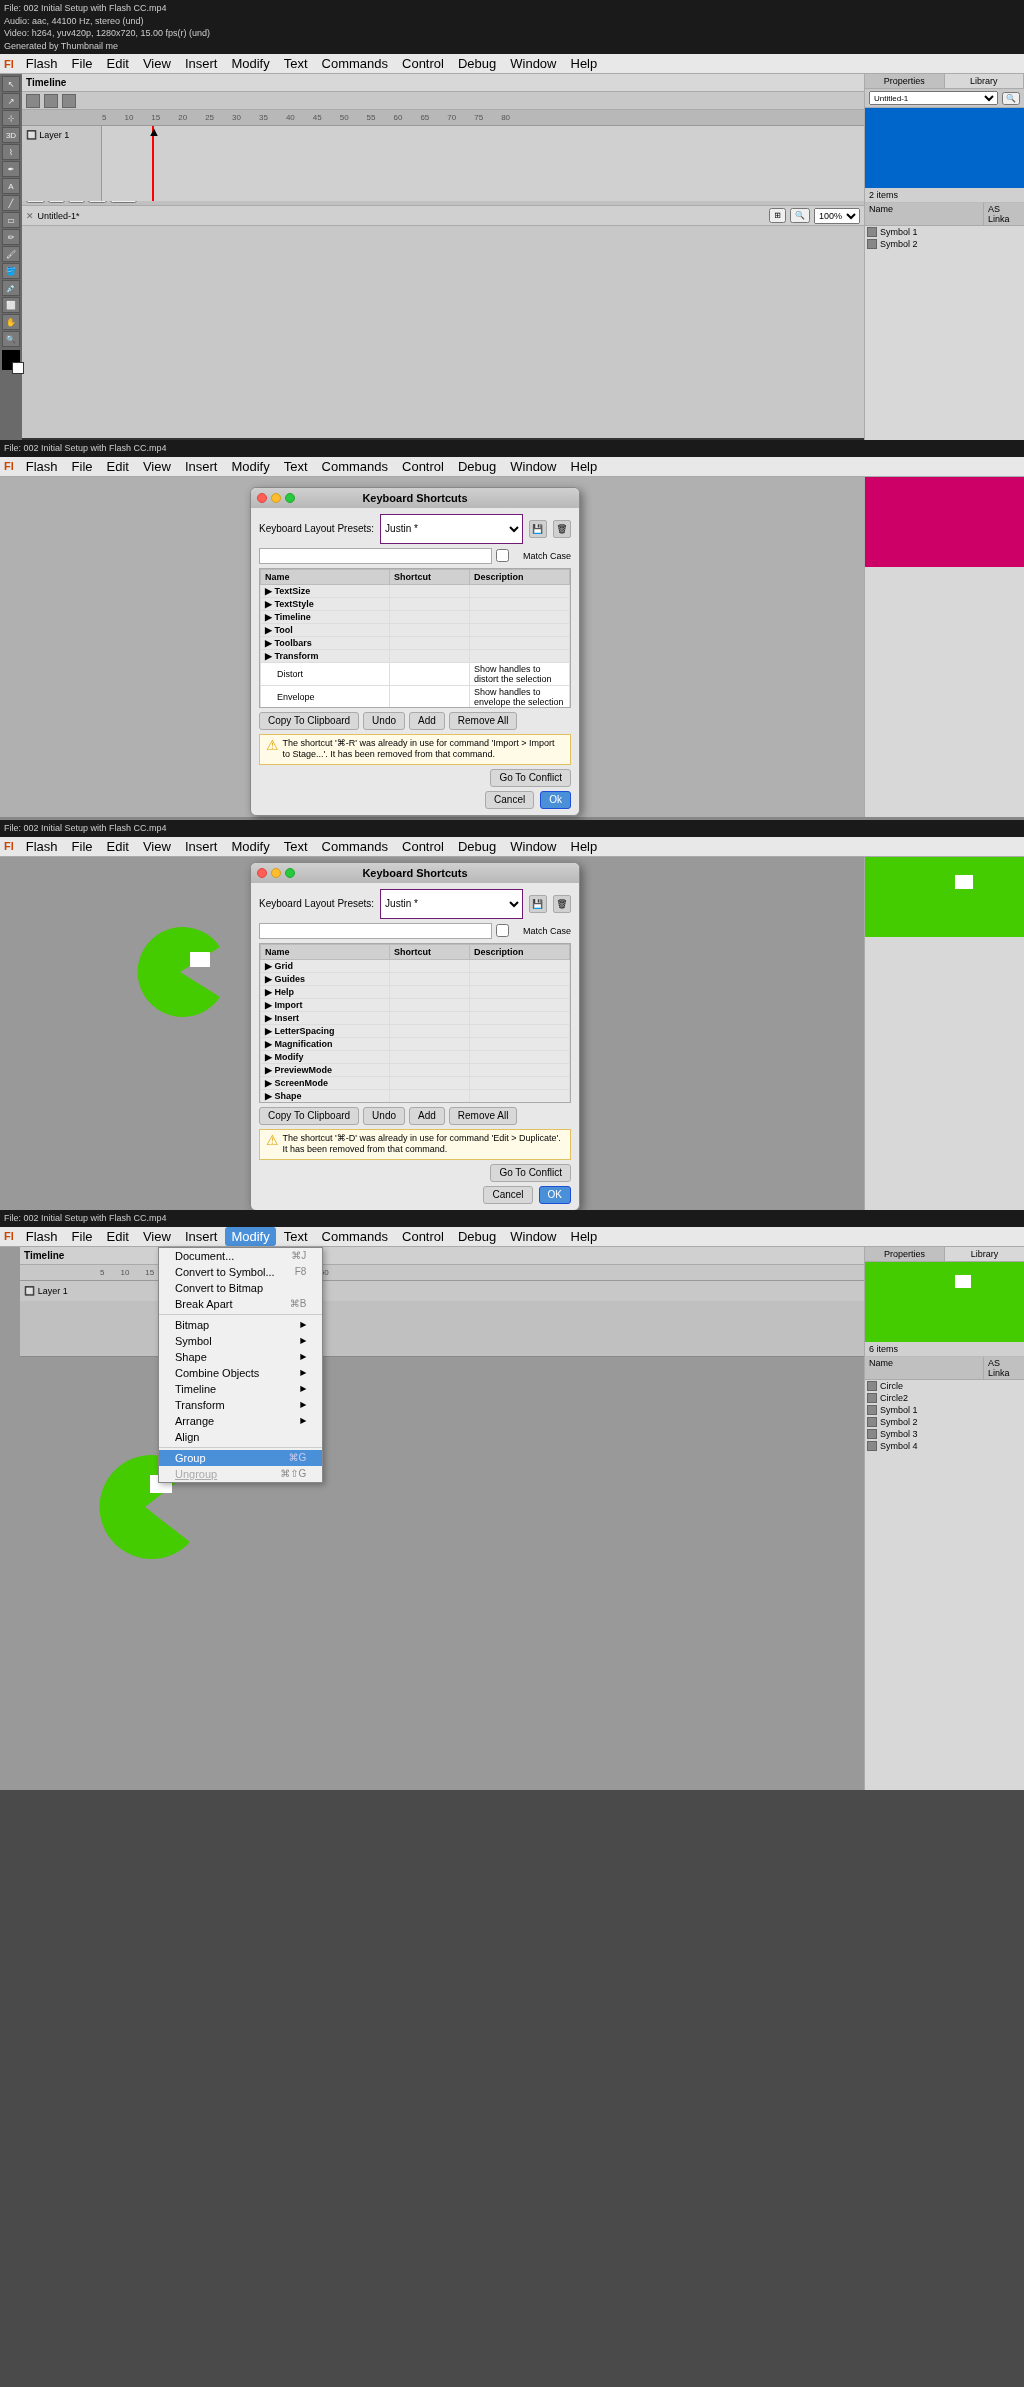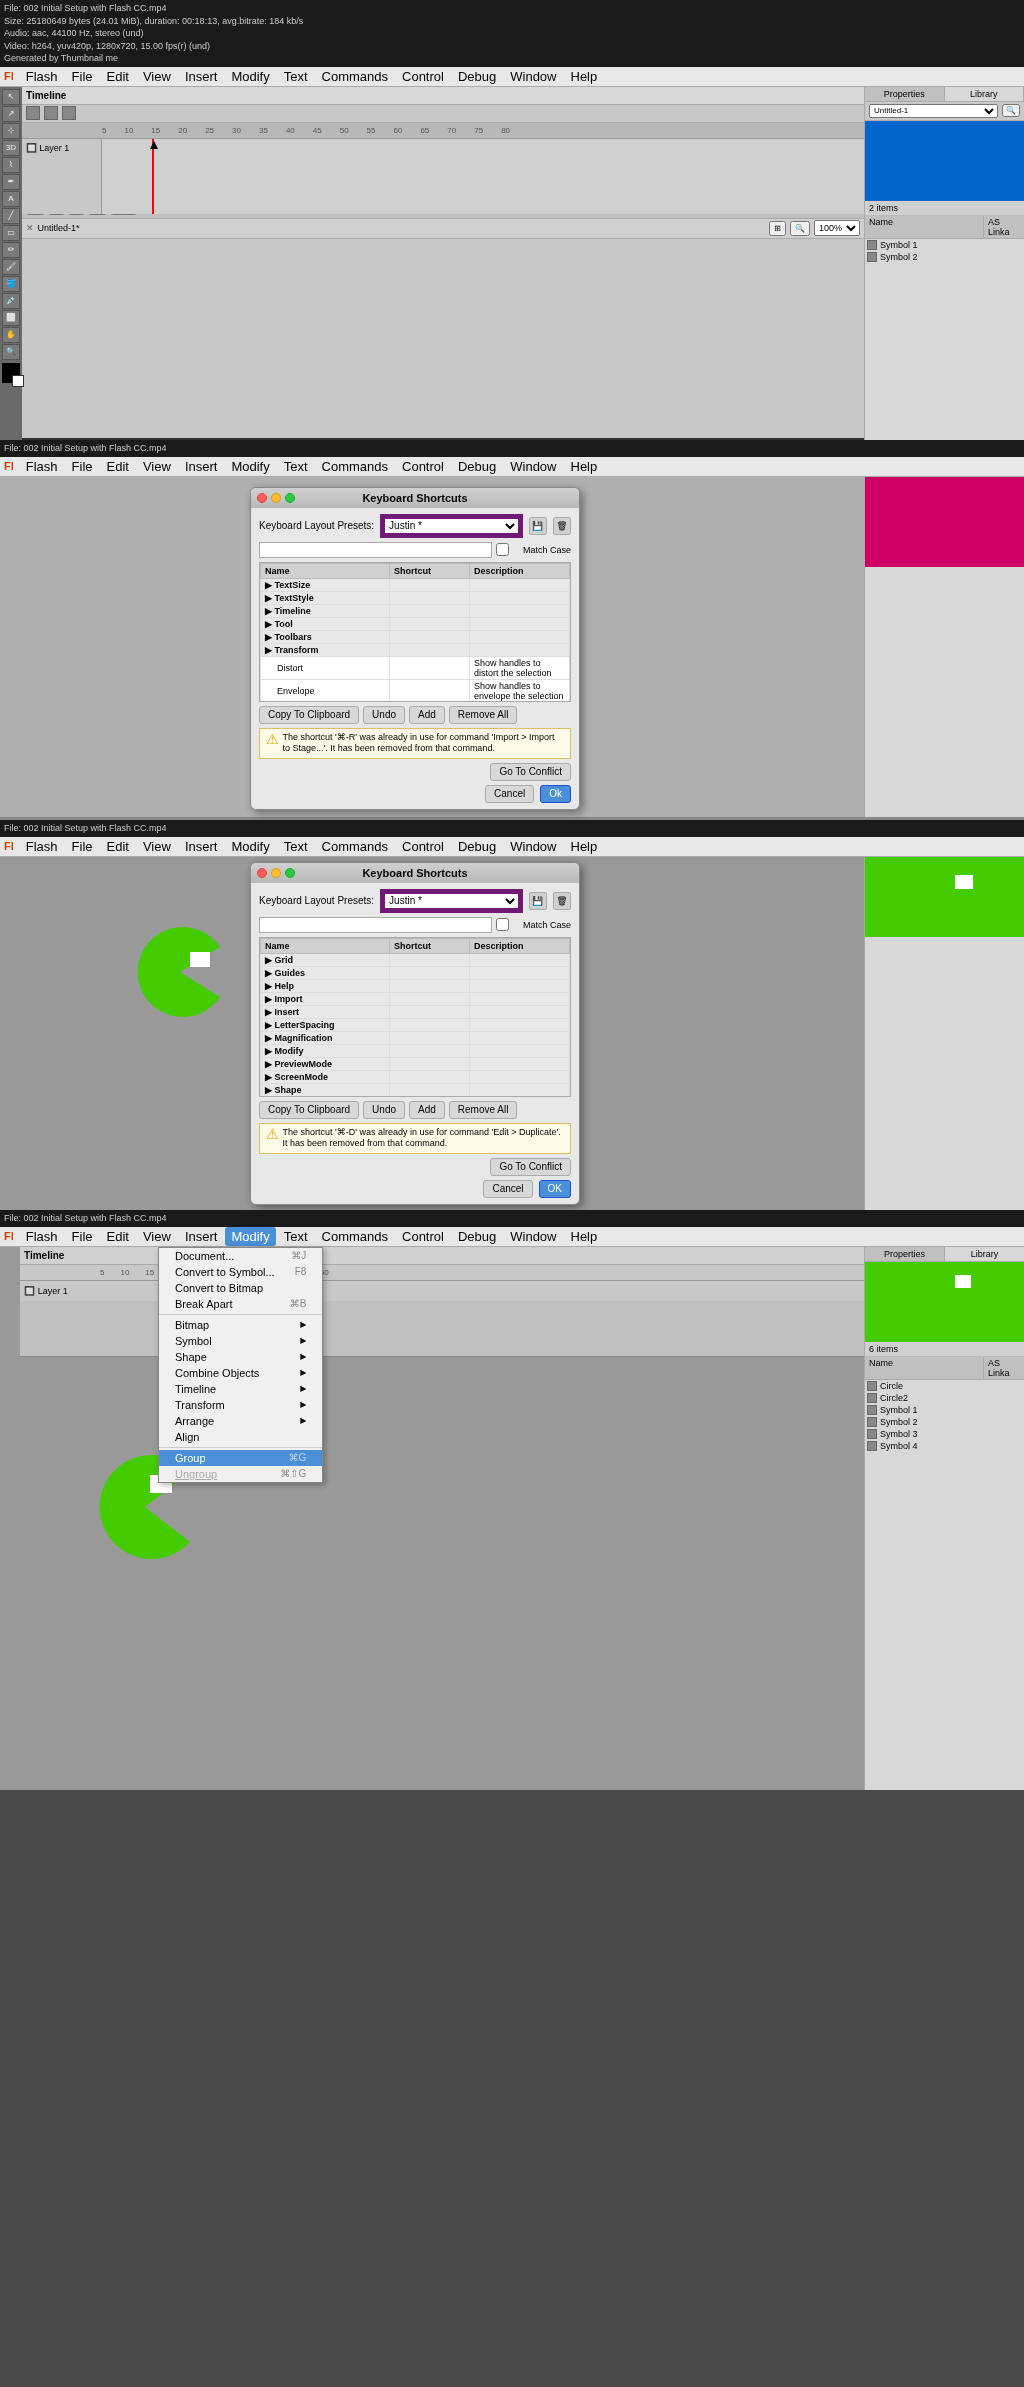--- a/index.html
+++ b/index.html
@@ -233,23 +233,23 @@
       display: flex;
       align-items: center;
       gap: 6px;
       margin-bottom: 4px;
     }
     .dialog-label {
       font-size: 10px;
       white-space: nowrap;
     }
     .dialog-select {
-      height: 24px;
+      height: 30px;
       font-size: 10px;
-      border: 5px solid #701a75;
+      border: 1px solid #701a75;
       background: white;
       flex: 1;
     }
     .dialog-icon-btn {
       width: 18px;
       height: 18px;
       background: #d0d0d0;
       border: 1px solid #aaa;
       border-radius: 2px;
       display: flex;
@@ -416,21 +416,20 @@
       justify-content: flex-end;
     }
   </style>
 </head>
 <body>
 
 <div class="screen-section" style="height: 440px;">
 
   <div class="info-bar">
     <div>File: 002 Initial Setup with Flash CC.mp4</div>
-    <div>Size: 25180649 bytes (24.01 MiB), duration: 00:18:13, avg.bitrate: 184 kb/s</div>
     <div>Audio: aac, 44100 Hz, stereo (und)</div>
     <div>Video: h264, yuv420p, 1280x720, 15.00 fps(r) (und)</div>
     <div>Generated by Thumbnail me</div>
   </div>
 
   <div class="menu-bar">
     <span class="menu-bar-logo">Fl</span>
     <span class="menu-item">Flash</span>
     <span class="menu-item">File</span>
     <span class="menu-item">Edit</span>

